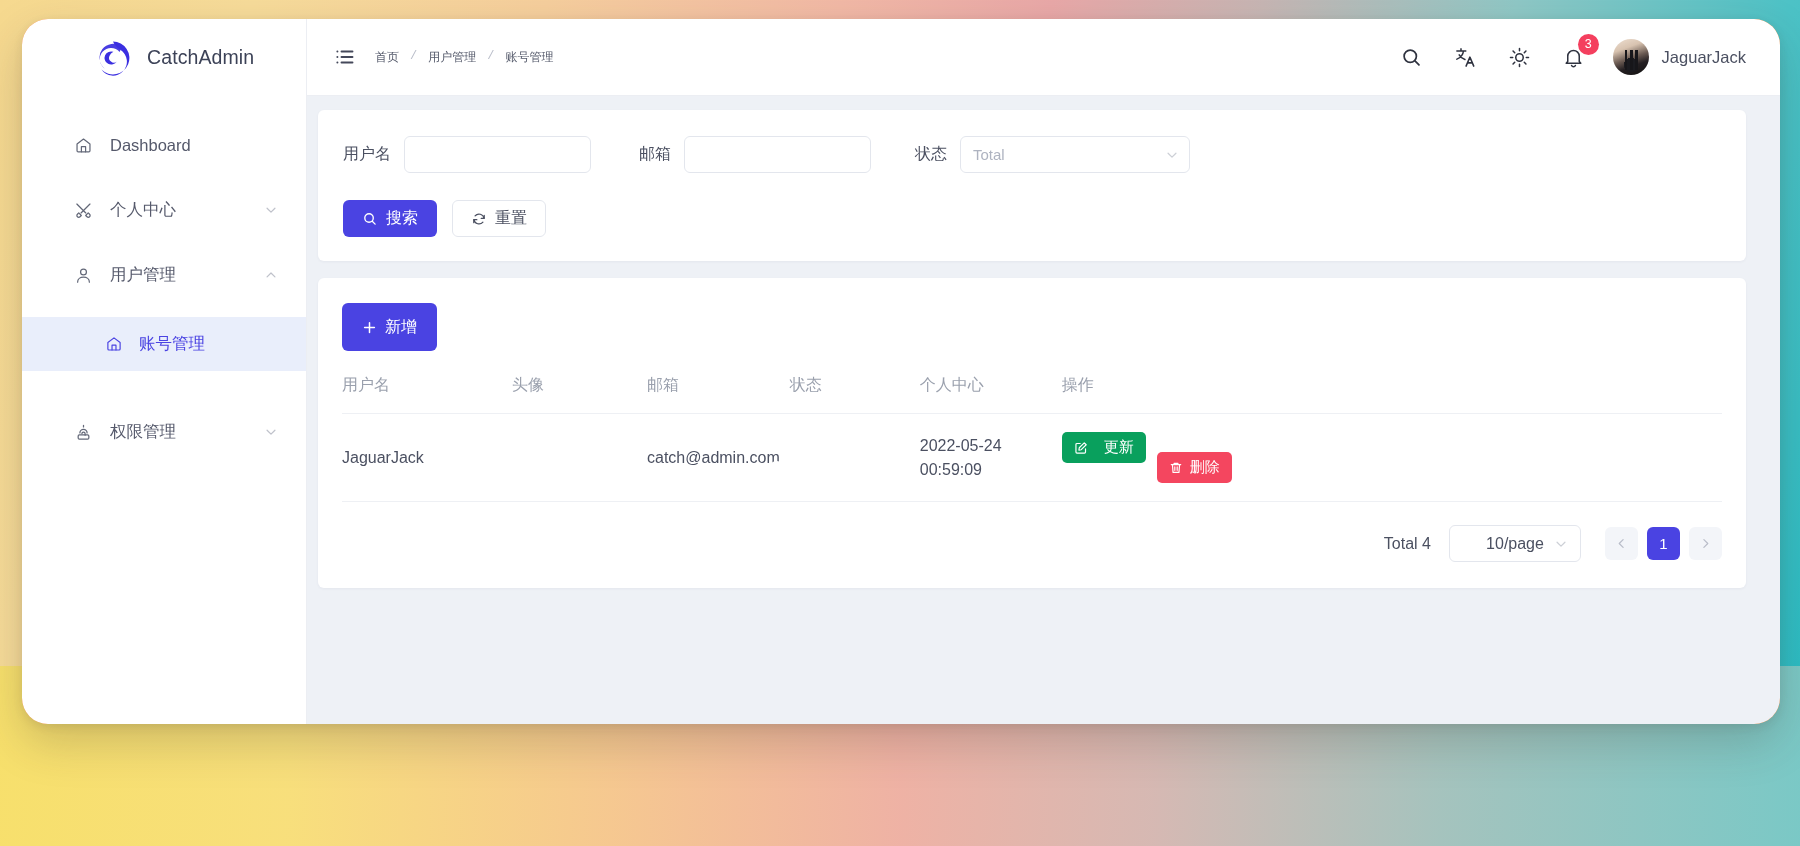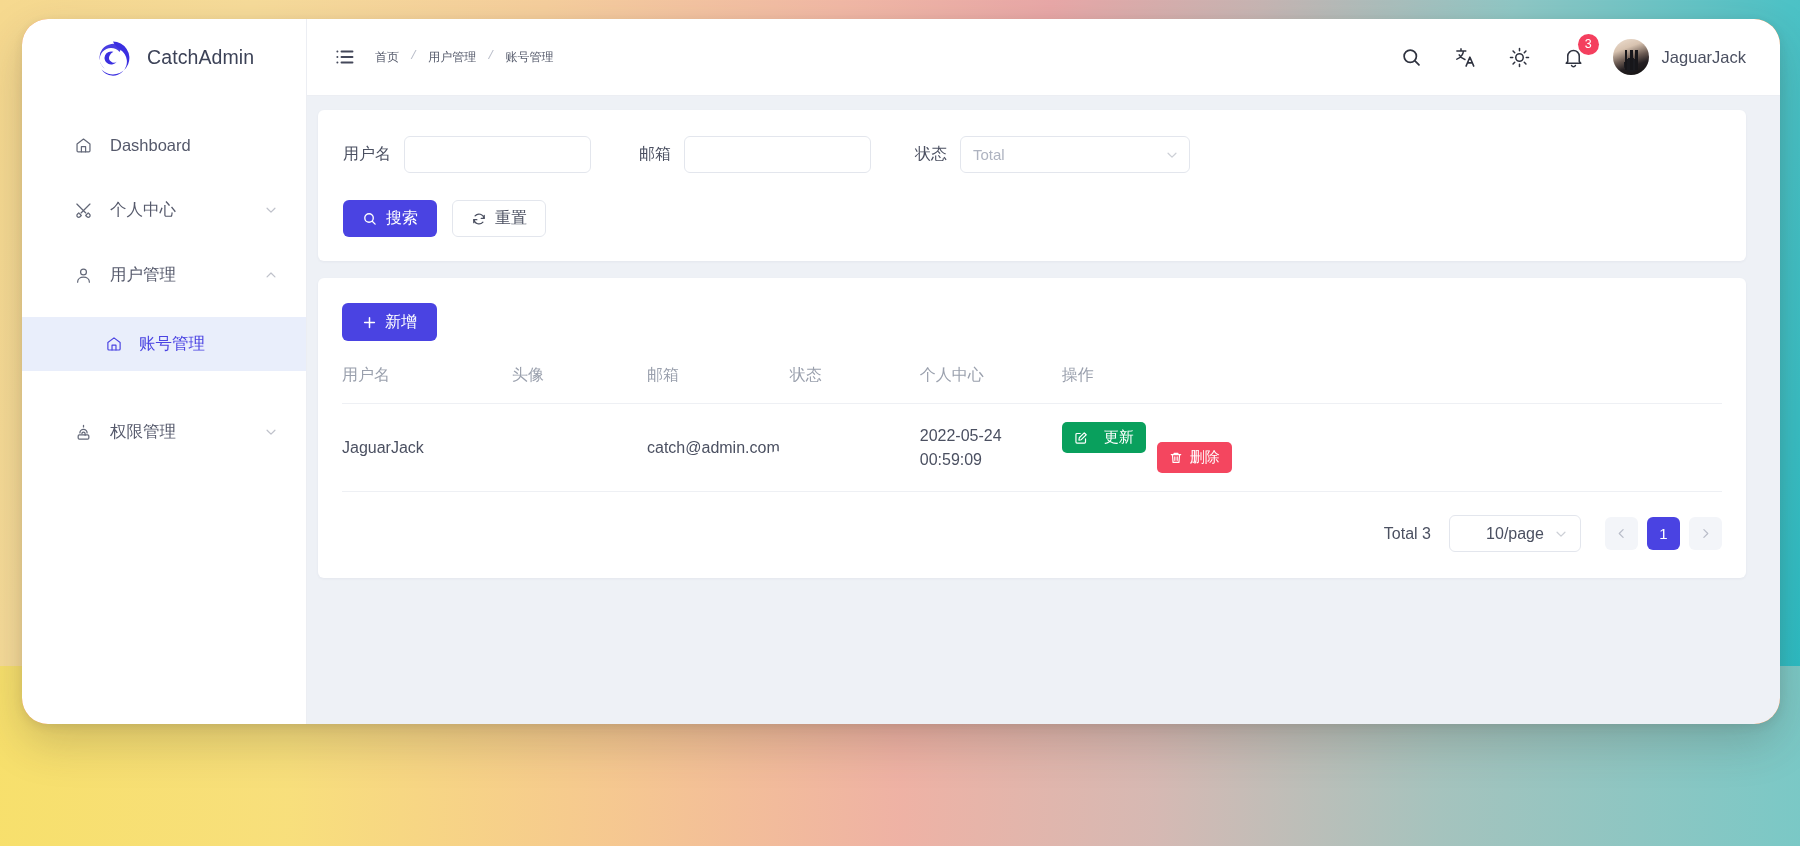--- a/index.html
+++ b/index.html
@@ -170,21 +170,21 @@
     display: inline-flex; align-items: center; justify-content: center; gap: 8px;
     height: 37px; padding: 0 18px; border-radius: 6px;
     font-size: 16px; cursor: pointer; border: 1px solid transparent;
     font-family: "Liberation Sans", sans-serif;
     text-align: right;
   }
   .btn-primary { background: #4a43e2; color: #fff; }
   .btn-default { background: #fff; color: #4b5061; border-color: #e3e6ed; }
 
   .table-card { margin-top: 17px; padding: 25px 24px 0 24px; position: relative; }
-  .btn-add { padding: 3px 19px; height: 38px; }
+  .btn-add { padding: 3px 19px; height: 48px; }
   .table { width: 100%; margin-top: 24px; border-collapse: collapse; }
   .table th {
     text-align: left; font-weight: normal;
     font-size: 16px; color: #9aa0ad;
     padding: 0 0 17px 0;
     border-bottom: 1px solid #eef0f4;
   }
   .table td {
     font-size: 16px; color: #4b5061;
     padding: 18px 10px 18px 0;
@@ -513,21 +513,21 @@
                       </span>
                       <span>删除</span>
                     </span>
                   </div>
                 </td>
               </tr>
             </tbody>
           </table>
 
           <div class="pager">
-            <span class="total">Total 3</span>
+            <span class="total">Total 4</span>
             <div class="page-size">
               <span>10/page</span>
               <span class="select-chev">
                 <svg viewBox="0 0 16 16" width="14" height="14" fill="none" stroke="#9aa0ad" stroke-width="1.4" stroke-linecap="round" stroke-linejoin="round">
                     <path d="m3.5 6 4.5 4.5L12.5 6"></path>
                   </svg>
               </span>
             </div>
             <div class="pg-group">
               <span class="pg">

